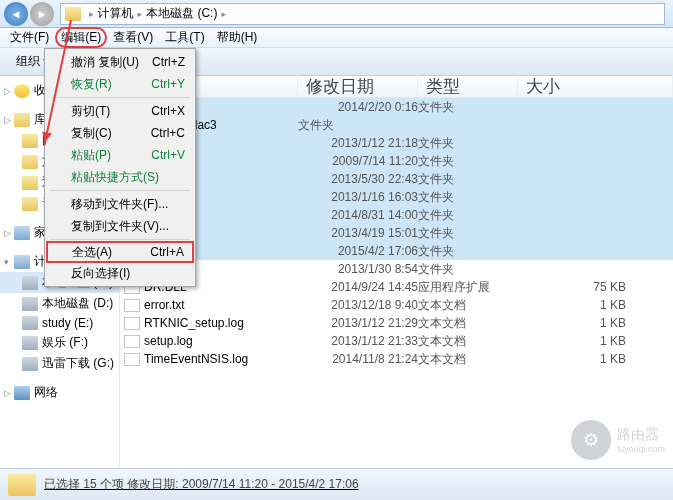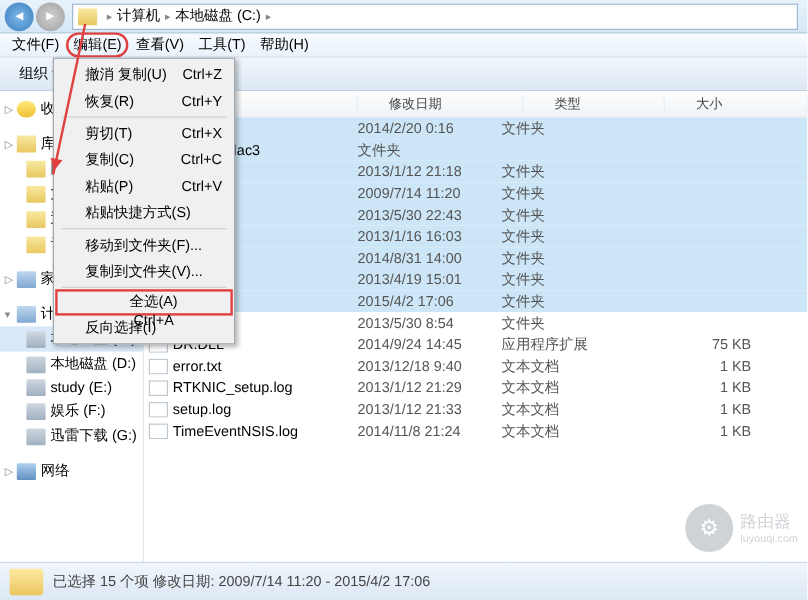--- a/index.html
+++ b/index.html
@@ -26,47 +26,47 @@
 .side-head .exp { width: 10px; font-size: 9px; color: #888; }
 .side-icon { width: 16px; height: 14px; margin-right: 4px; background: linear-gradient(#f8e8a0,#e8c860); border-radius: 1px; }
 .side-icon.star { background: linear-gradient(#ffea80,#f0c030); border-radius: 50%; }
 .side-icon.drive { background: linear-gradient(#d0d8e0,#a0b0c0); }
 .side-icon.pc { background: linear-gradient(#c0d8f0,#80a8d0); }
 .side-icon.net { background: linear-gradient(#b0d0f0,#6090c0); }
 .side-sub { padding-left: 22px; display: flex; align-items: center; padding-top: 2px; padding-bottom: 2px; }
 .side-sub.selected { background: #d8e8f8; }
 
 .content { flex: 1; display: flex; flex-direction: column; background: #fff; }
-.col-head { height: 22px; background: linear-gradient(#fdfdfd,#f0f4f8); border-bottom: 1px solid #e0e8f0; display: flex; align-items: center; font-size: 11px; color: #444; gap: 18px; }
+.col-head { height: 22px; background: linear-gradient(#fdfdfd,#f0f4f8); border-bottom: 1px solid #e0e8f0; display: flex; align-items: center; font-size: 17px; color: #444; }
 .col-head div { padding: 0 8px; border-right: 1px solid #e8eef4; }
 .col-name { width: 178px; }
 .col-date { width: 120px; }
 .col-type { width: 100px; }
 .col-size { flex: 1; }
 
 .rows { flex: 1; overflow: hidden; }
 .row { height: 18px; display: flex; align-items: center; font-size: 12px; }
 .row.sel { background: #cde6f7; }
 .row .c-name { width: 178px; padding-left: 4px; display: flex; align-items: center; overflow: hidden; white-space: nowrap; }
-.row .c-date { width: 120px; color: #555; }
+.row .c-date { width: 120px; color: #555; text-align: right; }
 .row .c-type { width: 100px; color: #555; }
 .row .c-size { flex: 1; color: #555; text-align: right; padding-right: 47px; }
 .f-icon { width: 16px; height: 13px; margin-right: 4px; flex-shrink: 0; }
 .f-icon.folder { background: linear-gradient(#fce9a0,#ecc560); border-radius: 1px; }
 .f-icon.file { background: #fff; border: 1px solid #c0c8d0; }
 
 .edit-menu { position: absolute; top: 48px; left: 44px; width: 152px; background: #f0f0f0; border: 1px solid #a0a8b0; box-shadow: 2px 2px 4px rgba(0,0,0,0.3); z-index: 50; padding: 2px; }
 .em-item { height: 22px; display: flex; align-items: center; justify-content: space-between; padding: 0 8px 0 24px; font-size: 12px; }
-.em-item.disabled { color: #000000; }
-.em-item.circled { border: 2px solid #e04040; margin: -1px; flex-direction: column; }
+.em-item.disabled { color: #15803d; }
+.em-item.circled { border: 2px solid #e04040; margin: -1px; }
 .em-sep { height: 1px; background: #d0d0d0; margin: 2px 4px; }
 .em-arrow { position: absolute; top: 20px; left: 70px; width: 2px; height: 128px; background: #e04040; transform: rotate(12deg); transform-origin: top; z-index: 60; }
 .em-arrow::after { content: ""; position: absolute; bottom: -2px; left: -4px; border: 5px solid transparent; border-top: 10px solid #e04040; }
 
-.statusbar { height: 32px; background: linear-gradient(#f0f6fb,#dce8f4); border-top: 1px solid #c0d0e0; display: flex; align-items: center; padding: 0 8px; }
+.statusbar { height: 32px; background: linear-gradient(#f0f6fb,#dce8f4); border-top: 1px solid #c0d0e0; display: flex; align-items: center; padding: 0 8px; text-decoration: underline; }
 .status-icon { width: 28px; height: 22px; background: linear-gradient(#fce9a0,#ecc560); border-radius: 2px; margin-right: 8px; }
 .status-text { font-size: 12px; color: #444; }
 
 .watermark { position: absolute; right: 8px; bottom: 40px; display: flex; align-items: center; opacity: 0.85; }
 .wm-circle { width: 40px; height: 40px; border-radius: 50%; background: #c8ccd0; margin-right: 6px; display:flex; align-items:center; justify-content:center; color:#fff; font-size:18px; }
 .wm-text { font-size: 14px; color: #c8ccd0; }
 .wm-sub { font-size: 9px; color: #c8ccd0; }
 </style>
 </head>
 <body>
@@ -257,21 +257,21 @@
           </div>
           <div class="c-date">2015/4/2 17:06</div>
           <div class="c-type">文件夹</div>
           <div class="c-size"></div>
         </div>
         <div class="row">
           <div class="c-name">
             <div class="f-icon folder"></div>
             <span>用户</span>
           </div>
-          <div class="c-date">2013/5/30 8:54</div>
+          <div class="c-date">2013/1/30 8:54</div>
           <div class="c-type">文件夹</div>
           <div class="c-size"></div>
         </div>
         <div class="row">
           <div class="c-name">
             <div class="f-icon file"></div>
             <span>DR.DLL</span>
           </div>
           <div class="c-date">2014/9/24 14:45</div>
           <div class="c-type">应用程序扩展</div>

